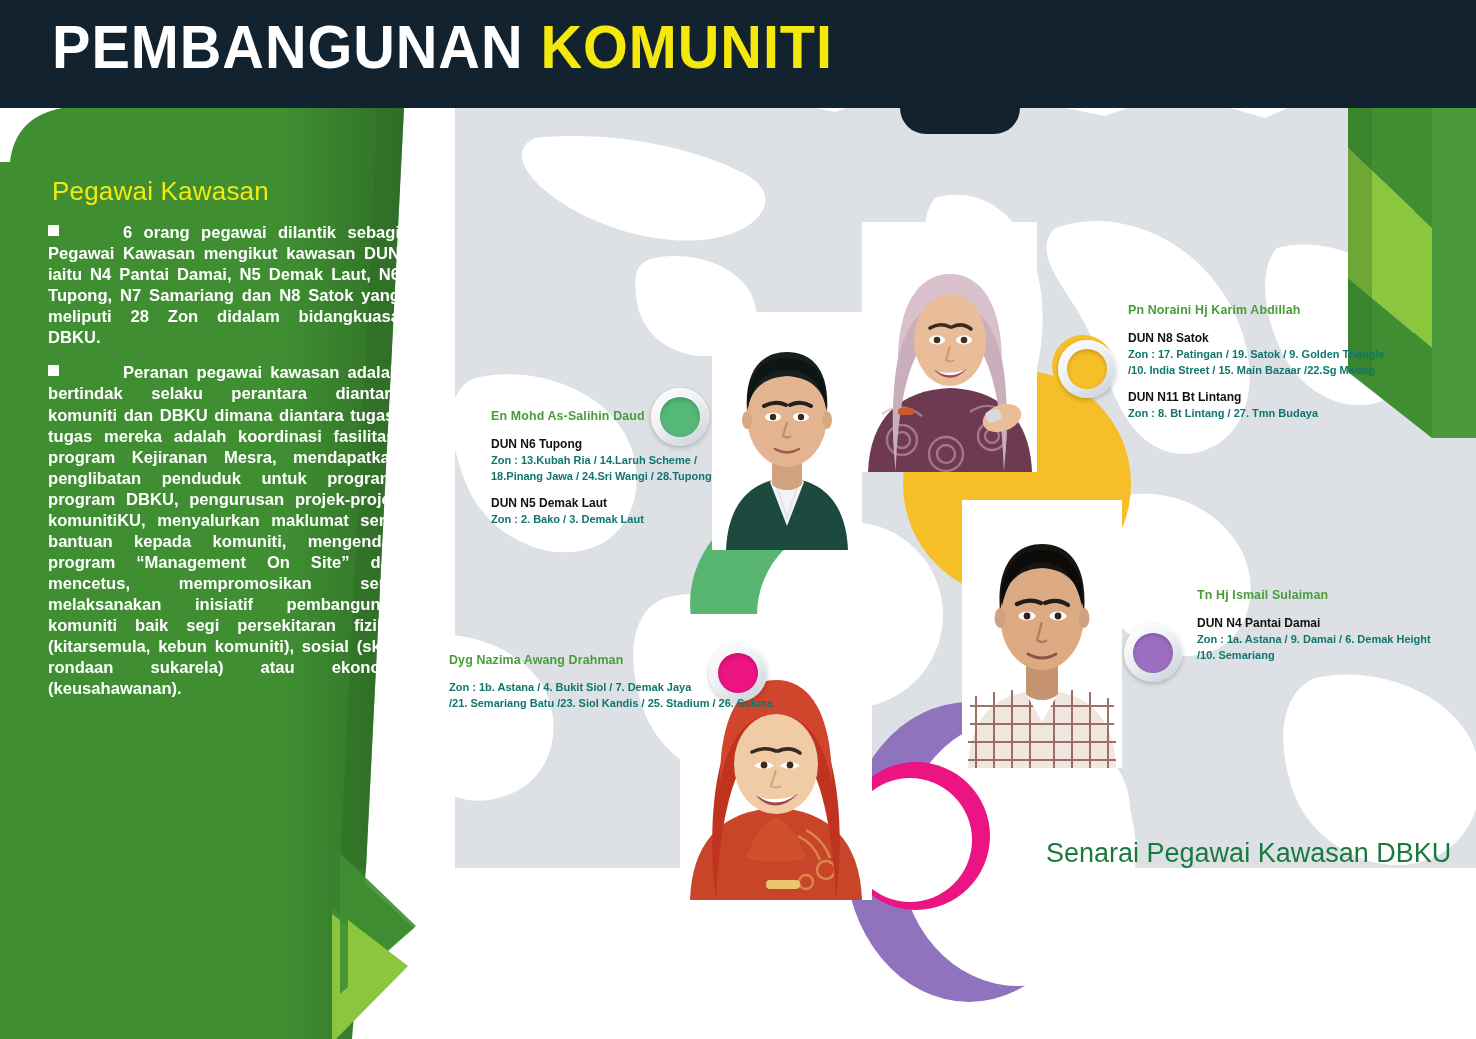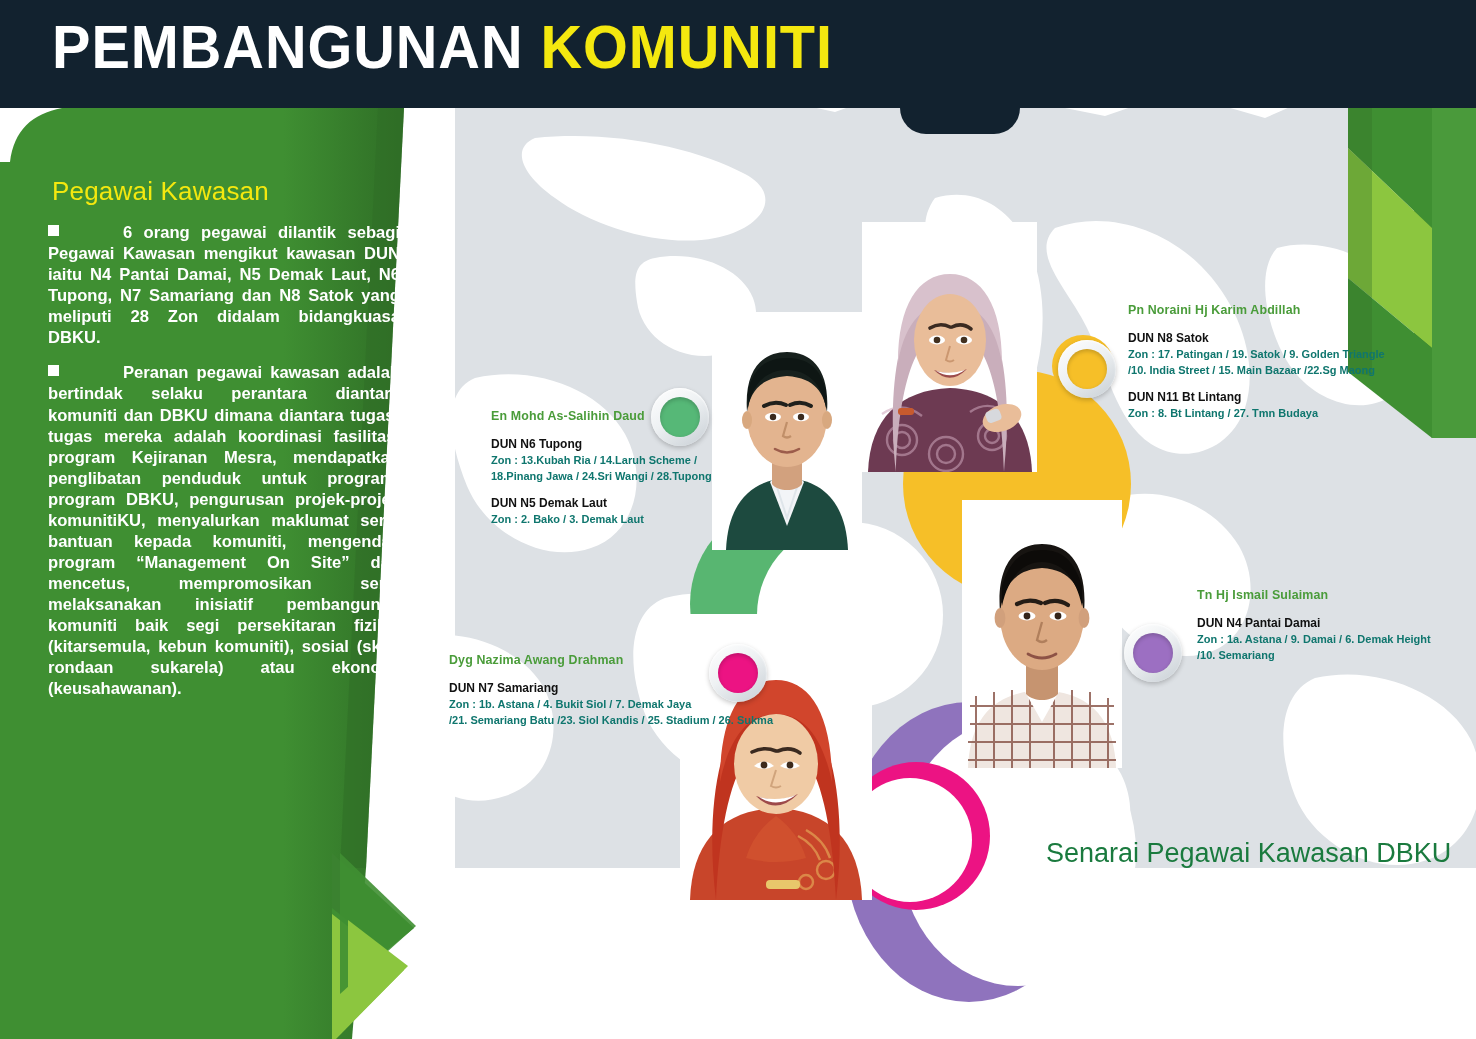--- a/index.html
+++ b/index.html
@@ -403,21 +403,20 @@
     <div class="dun">DUN N8 Satok</div>
     <div class="zon">Zon : 17. Patingan / 19. Satok / 9. Golden Triangle</div>
     <div class="zon">/10. India Street / 15. Main Bazaar /22.Sg Maong</div>
     <div class="gap"></div>
     <div class="dun">DUN N11 Bt Lintang</div>
     <div class="zon">Zon : 8. Bt Lintang / 27. Tmn Budaya</div>
   </div>
 
   <div class="officer off-3">
     <div class="name">Dyg Nazima Awang Drahman</div>
-    <div class="dun">DUN N7 Samariang</div>
     <div class="zon">Zon : 1b. Astana / 4. Bukit Siol / 7. Demak Jaya</div>
     <div class="zon">/21. Semariang Batu /23. Siol Kandis / 25. Stadium / 26. Sukma</div>
   </div>
 
   <div class="officer off-4">
     <div class="name">Tn Hj Ismail Sulaiman</div>
     <div class="dun">DUN N4 Pantai Damai</div>
     <div class="zon">Zon : 1a. Astana / 9. Damai / 6. Demak Height</div>
     <div class="zon">/10. Semariang</div>
   </div>

